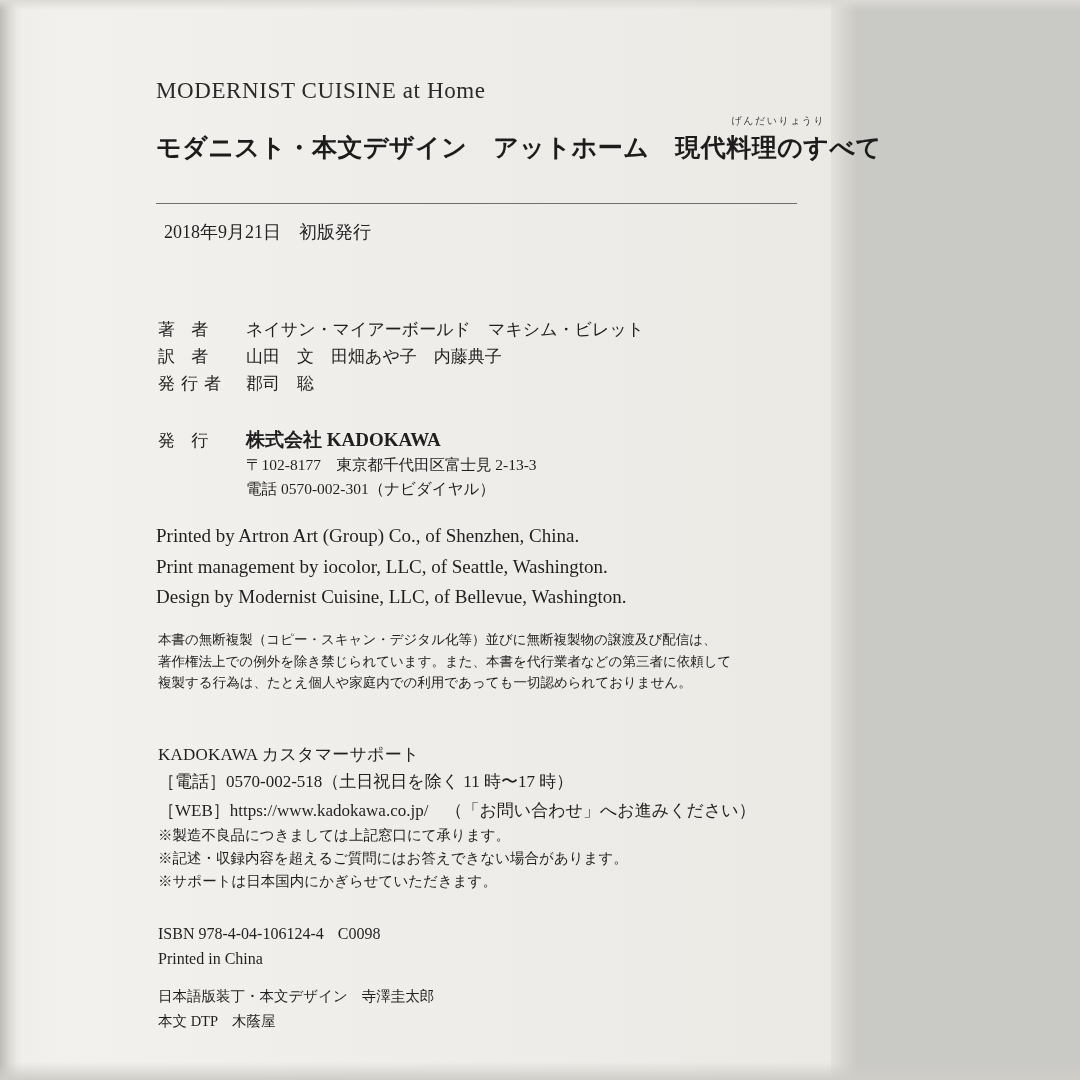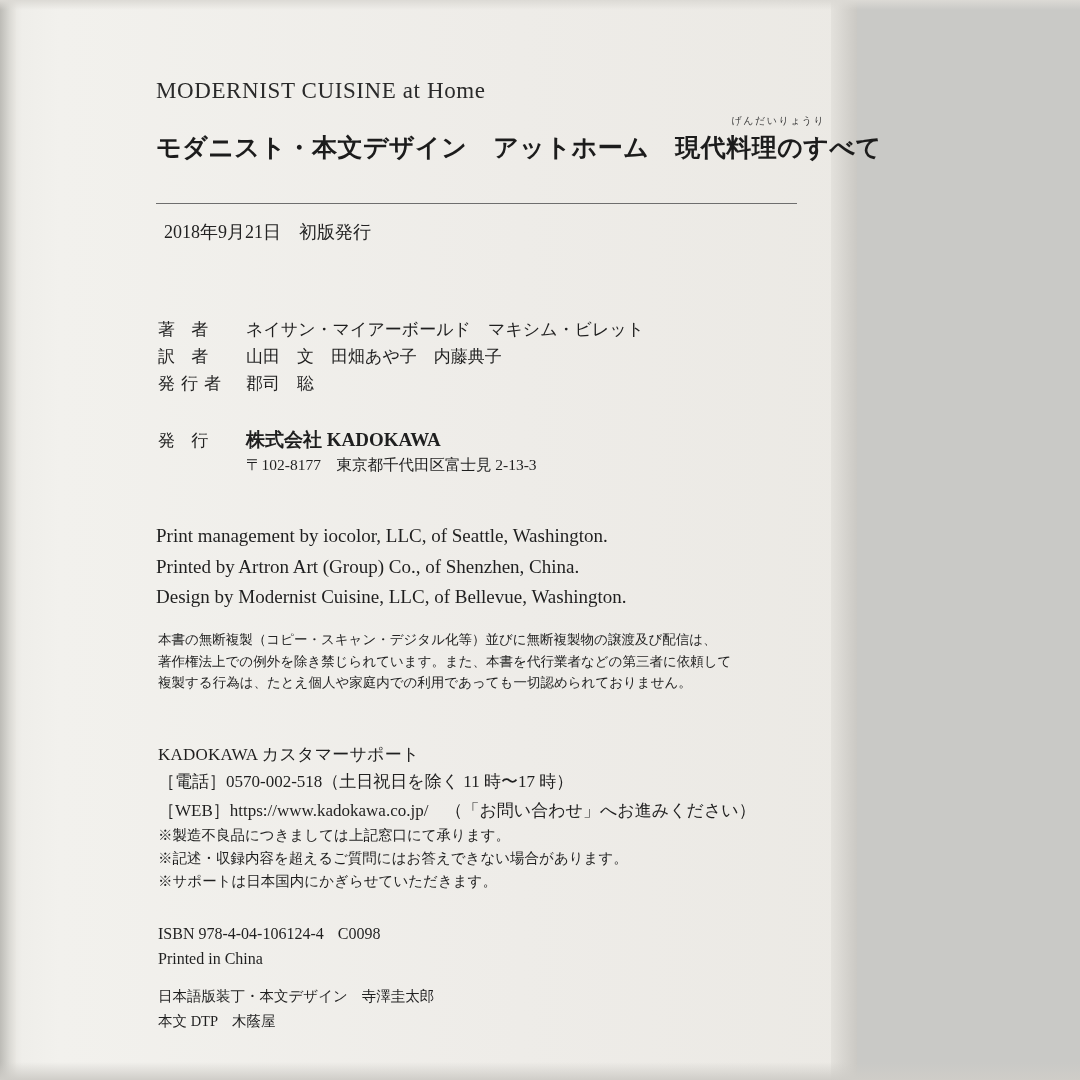--- a/index.html
+++ b/index.html
@@ -282,25 +282,26 @@
         <span class="credit-value">郡司　聡</span>
       </div>
     </div>
 
     <div class="publisher">
       <div class="pub-row">
         <span class="pub-label">発 行</span>
         <span class="pub-name">株式会社 KADOKAWA</span>
       </div>
       <div class="pub-addr">〒102-8177　東京都千代田区富士見 2-13-3</div>
+      <div class="pub-addr">電話 0570-002-301（ナビダイヤル）</div>
     </div>
 
     <div class="prod">
+      <div>Printed by Artron Art (Group) Co., of Shenzhen, China.</div>
       <div>Print management by iocolor, LLC, of Seattle, Washington.</div>
-      <div>Printed by Artron Art (Group) Co., of Shenzhen, China.</div>
       <div>Design by Modernist Cuisine, LLC, of Bellevue, Washington.</div>
     </div>
 
     <div class="notice">
       <div>本書の無断複製（コピー・スキャン・デジタル化等）並びに無断複製物の譲渡及び配信は、</div>
       <div>著作権法上での例外を除き禁じられています。また、本書を代行業者などの第三者に依頼して</div>
       <div>複製する行為は、たとえ個人や家庭内での利用であっても一切認められておりません。</div>
     </div>
 
     <div class="support">

